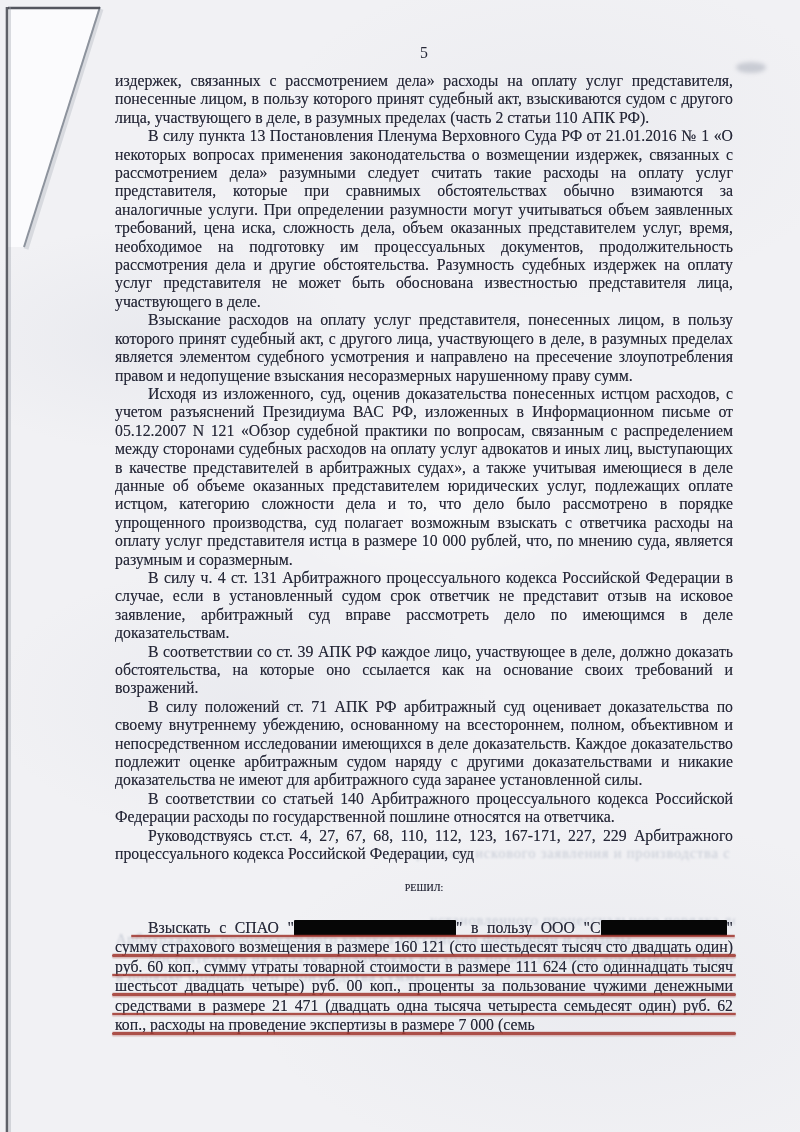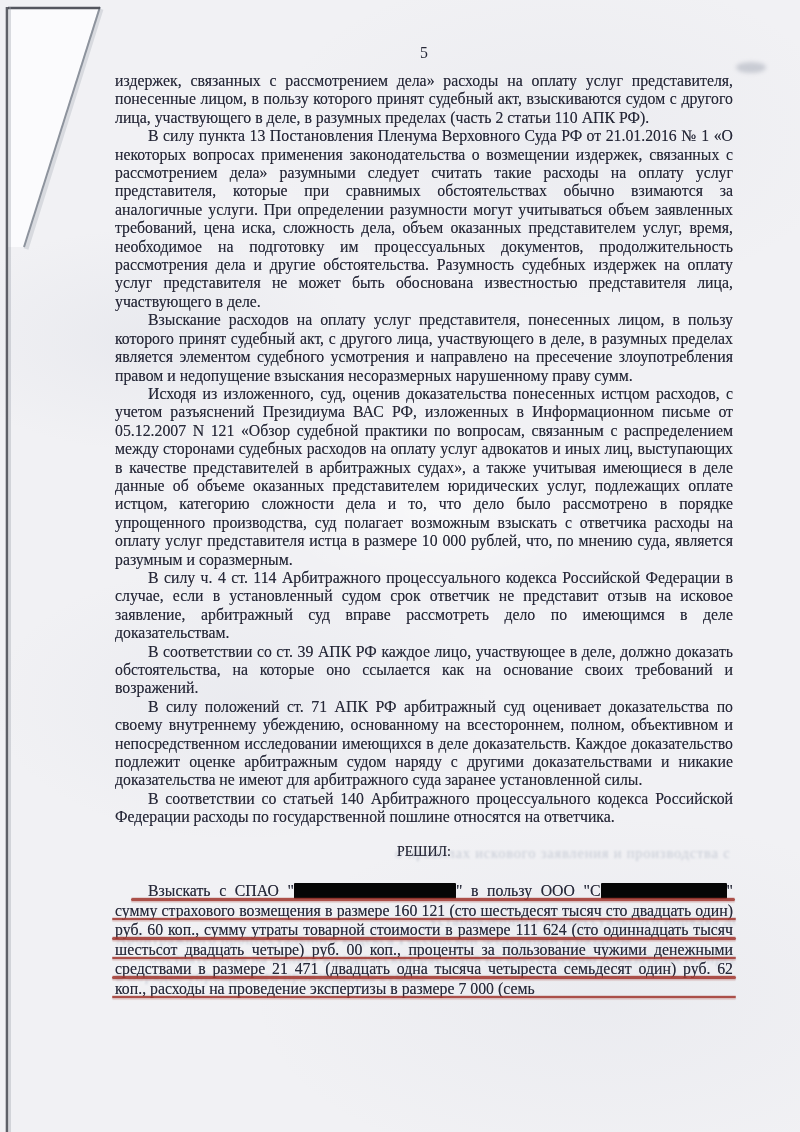--- a/index.html
+++ b/index.html
@@ -26,21 +26,21 @@
   .pageno{
     text-align:center;font-size:15.8px;line-height:18px;margin:0 0 10px 0;
   }
   p.body{
     margin:0;font-size:15.8px;line-height:18.4px;text-align:justify;
     text-shadow:0 0 .5px rgba(30,32,48,.5);
     font-family:Liberation Serif, serif;
   }
   p.body.ind{text-indent:33px;}
   .resolved{
-    margin:16px 0 20px 0;text-align:center;font-size:14px;line-height:18.4px;
+    margin:16px 0 20px 0;text-align:center;font-size:10px;line-height:18.4px;
     text-shadow:0 0 .5px rgba(30,32,48,.5);
   }
   .operative{
     position:relative;margin:0;font-size:15.8px;line-height:19.5px;
     text-align:justify;text-indent:33px;
     text-shadow:0 0 .5px rgba(30,32,48,.5);
   }
   .redact{
     display:inline-block;height:16px;background:#060606;vertical-align:-3px;
     border-radius:1px;
@@ -83,24 +83,25 @@
   <div class="ghost" style="left:116px;top:968px;width:330px;">в порядке упрощенного производства суммы</div>
   <div class="smudge" style="left:736px;top:62px;width:30px;height:11px;"></div>
 
   <div class="content">
     <div class="pageno">5</div>
 
     <p class="body">издержек, связанных с рассмотрением дела» расходы на оплату услуг представителя, понесенные лицом, в пользу которого принят судебный акт, взыскиваются судом с другого лица, участвующего в деле, в разумных пределах (часть 2 статьи 110 АПК РФ).</p>
     <p class="body ind">В силу пункта 13 Постановления Пленума Верховного Суда РФ от 21.01.2016 № 1 «О некоторых вопросах применения законодательства о возмещении издержек, связанных с рассмотрением дела» разумными следует считать такие расходы на оплату услуг представителя, которые при сравнимых обстоятельствах обычно взимаются за аналогичные услуги. При определении разумности могут учитываться объем заявленных требований, цена иска, сложность дела, объем оказанных представителем услуг, время, необходимое на подготовку им процессуальных документов, продолжительность рассмотрения дела и другие обстоятельства. Разумность судебных издержек на оплату услуг представителя не может быть обоснована известностью представителя лица, участвующего в деле.</p>
     <p class="body ind">Взыскание расходов на оплату услуг представителя, понесенных лицом, в пользу которого принят судебный акт, с другого лица, участвующего в деле, в разумных пределах является элементом судебного усмотрения и направлено на пресечение злоупотребления правом и недопущение взыскания несоразмерных нарушенному праву сумм.</p>
     <p class="body ind">Исходя из изложенного, суд, оценив доказательства понесенных истцом расходов, с учетом разъяснений Президиума ВАС РФ, изложенных в Информационном письме от 05.12.2007 N 121 «Обзор судебной практики по вопросам, связанным с распределением между сторонами судебных расходов на оплату услуг адвокатов и иных лиц, выступающих в качестве представителей в арбитражных судах», а также учитывая имеющиеся в деле данные об объеме оказанных представителем юридических услуг, подлежащих оплате истцом, категорию сложности дела и то, что дело было рассмотрено в порядке упрощенного производства, суд полагает возможным взыскать с ответчика расходы на оплату услуг представителя истца в размере 10 000 рублей, что, по мнению суда, является разумным и соразмерным.</p>
-    <p class="body ind">В силу ч. 4 ст. 114 Арбитражного процессуального кодекса Российской Федерации в случае, если в установленный судом срок ответчик не представит отзыв на исковое заявление, арбитражный суд вправе рассмотреть дело по имеющимся в деле доказательствам.</p>
+    <p class="body ind">В силу ч. 4 ст. 131 Арбитражного процессуального кодекса Российской Федерации в случае, если в установленный судом срок ответчик не представит отзыв на исковое заявление, арбитражный суд вправе рассмотреть дело по имеющимся в деле доказательствам.</p>
     <p class="body ind">В соответствии со ст. 39 АПК РФ каждое лицо, участвующее в деле, должно доказать обстоятельства, на которые оно ссылается как на основание своих требований и возражений.</p>
     <p class="body ind">В силу положений ст. 71 АПК РФ арбитражный суд оценивает доказательства по своему внутреннему убеждению, основанному на всестороннем, полном, объективном и непосредственном исследовании имеющихся в деле доказательств. Каждое доказательство подлежит оценке арбитражным судом наряду с другими доказательствами и никакие доказательства не имеют для арбитражного суда заранее установленной силы.</p>
     <p class="body ind">В соответствии со статьей 140 Арбитражного процессуального кодекса Российской Федерации расходы по государственной пошлине относятся на ответчика.</p>
+    <p class="body ind">Руководствуясь ст.ст. 4, 27, 67, 68, 110, 112, 123, 167-171, 227, 229 Арбитражного процессуального кодекса Российской Федерации, суд</p>
 
     <div class="resolved">РЕШИЛ:</div>
 
     <p class="operative">
       <span>Взыскать с СПАО "</span><span class="redact r1"></span><span>" в пользу ООО "С</span><span class="redact r2"></span><span>"</span><span> сумму страхового возмещения в размере 160 121 (сто шестьдесят тысяч сто двадцать один) руб. 60 коп., сумму утраты товарной стоимости в размере 111 624 (сто одиннадцать тысяч шестьсот двадцать четыре) руб. 00 коп., проценты за пользование чужими денежными средствами в размере 21 471 (двадцать одна тысяча четыреста семьдесят один) руб. 62 коп., расходы на проведение экспертизы в размере 7 000 (семь</span>
       <span class="redline" style="left:16px; top:17px;  width:604px;"></span>
       <span class="redline" style="left:-3px; top:36.5px;width:624px;"></span>
       <span class="redline" style="left:-3px; top:56px;  width:624px;"></span>
       <span class="redline" style="left:-3px; top:75.5px;width:624px;"></span>
       <span class="redline" style="left:-3px; top:95px;  width:624px;"></span>

